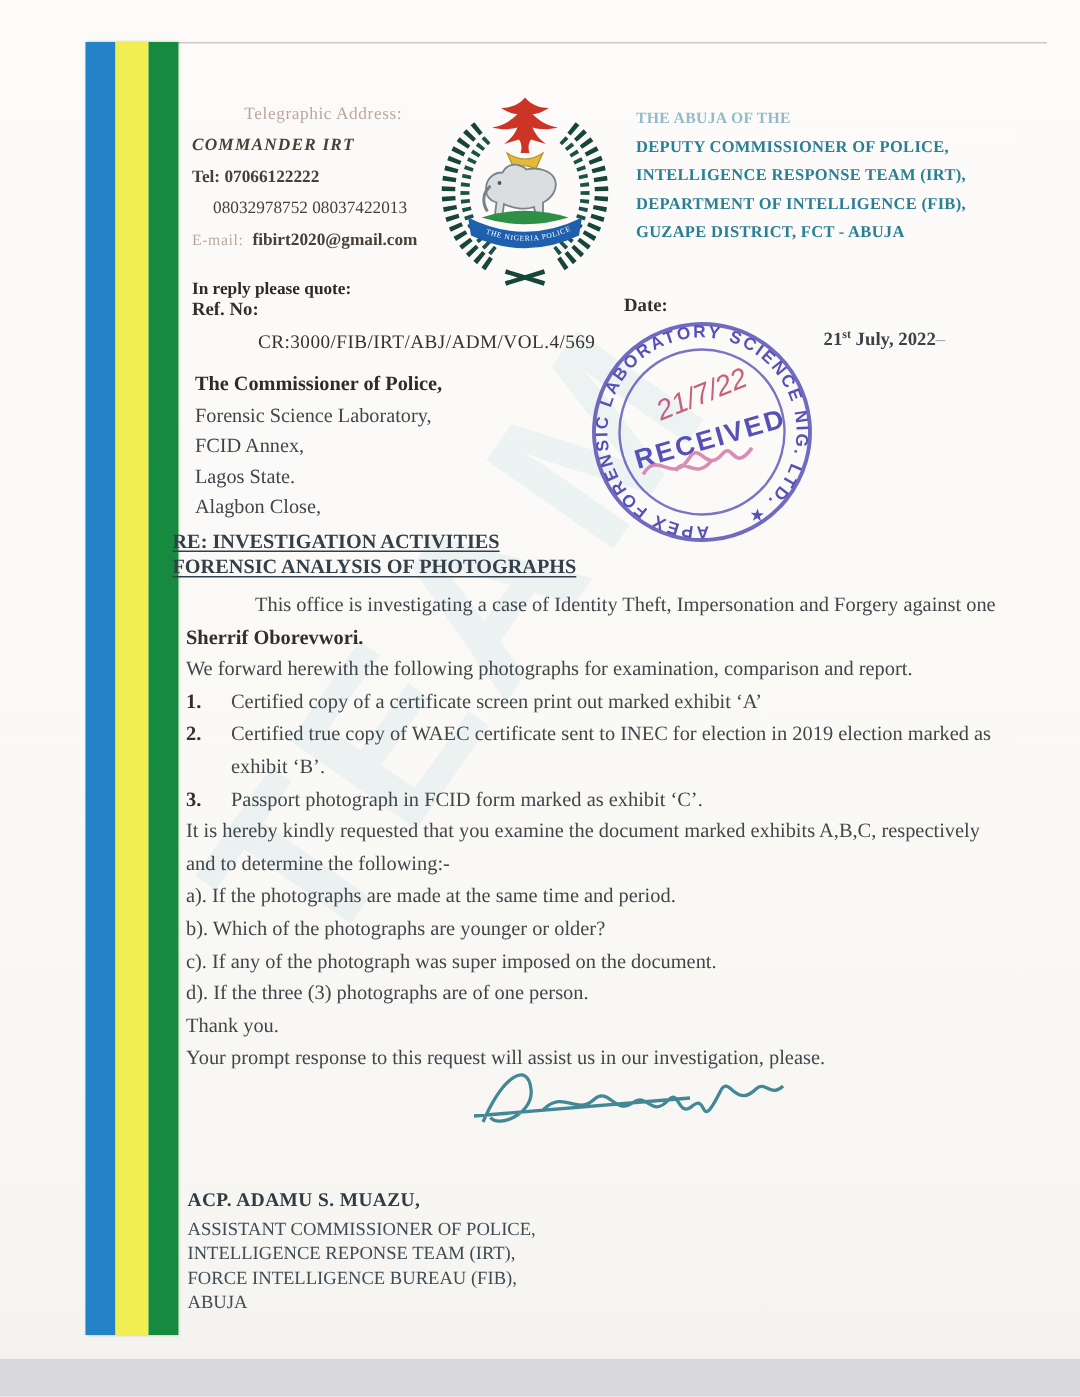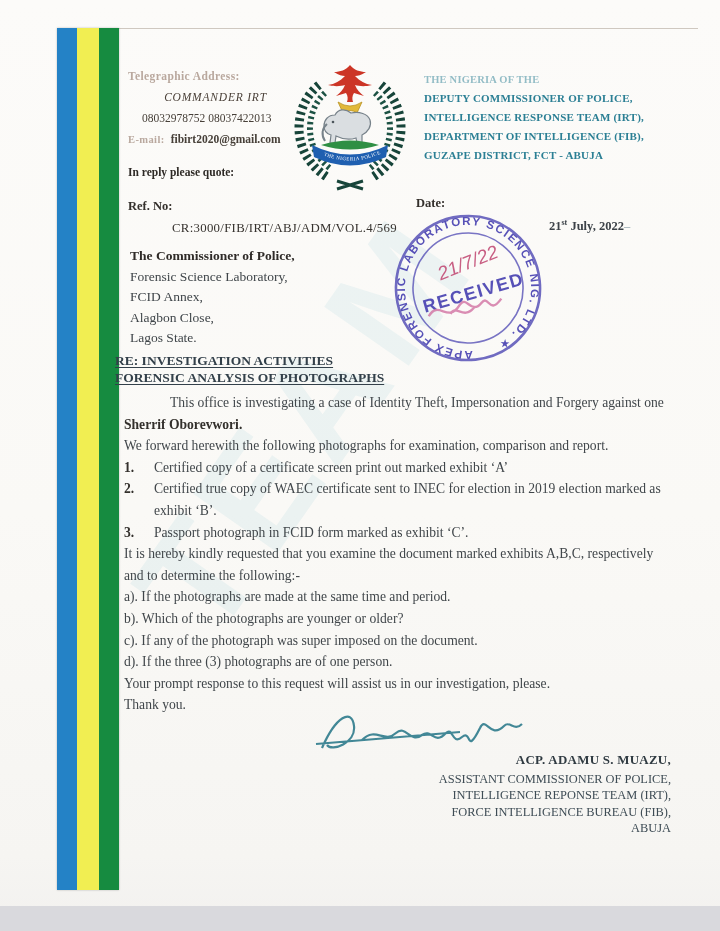--- a/index.html
+++ b/index.html
@@ -14,22 +14,22 @@
   .flag .b1{width:20px;background:#2482c6;}
   .flag .b2{width:22px;background:#f1ee52;}
   .flag .b3{width:20px;background:#168b40;}
   .watermark{
     position:absolute;left:150px;top:300px;width:460px;height:360px;pointer-events:none;
     font-size:150px;font-weight:bold;color:rgba(62,165,188,0.08);
     transform:rotate(-55deg);letter-spacing:10px;font-family:"Liberation Sans",sans-serif;
   }
   
   .hdr-left{position:absolute;left:128px;top:66px;width:175px;font-size:11.5px;line-height:21px;}
-  .hdr-left .faded{color:#b9a89e;font-weight:bold;letter-spacing:.4px;}
-  .hdr-left .cmd{font-weight:normal;font-style:italic;color:#4a4038;letter-spacing:.8px;text-align:center;}
+  .hdr-left .faded{color:#b9a89e;font-weight:normal;letter-spacing:.4px;text-align:center;}
+  .hdr-left .cmd{font-weight:bold;font-style:italic;color:#4a4038;letter-spacing:.8px;}
   .hdr-left .tel{font-weight:bold;color:#474039;}
   .hdr-left .tel2{font-weight:normal;color:#474039;padding-left:14px;}
   .hdr-left .email-row{color:#474039;}
   .hdr-left .email-row .faded{font-size:10.5px;}
   .hdr-left .email{font-weight:bold;padding-left:6px;}
   .hdr-left .quote{font-weight:bold;color:#2e2a26;margin-top:12px;}
   .hdr-right{position:absolute;left:424px;top:70px;width:250px;font-size:11px;line-height:19px;color:#2b7f94;font-weight:bold;letter-spacing:.2px;}
   .hdr-right .office{opacity:.5;font-weight:bold;font-size:10.5px;}
   .logo{position:absolute;left:283px;top:60px;width:134px;height:134px;}
   
@@ -56,21 +56,21 @@
   .body-text p{margin:0;}
   .p-indent{text-indent:46px;}
   .bold-name{font-weight:bold;color:#33302c;}
   .num-list{margin:0;}
   .num-list .li{display:flex;}
   .num-list .num{width:30px;font-weight:bold;flex:none;color:#33302c;}
   .num-list .txt{flex:1;}
   .questions div{margin:0;}
   
   .sig-script{position:absolute;left:300px;top:698px;width:240px;height:72px;}
-  .signoff{position:absolute;left:125px;top:752px;width:546px;text-align:right;font-size:12.4px;line-height:16.6px;color:#3e4c55;font-family:Liberation Serif, serif;}
+  .signoff{position:absolute;left:125px;top:792px;width:546px;text-align:left;font-size:12.4px;line-height:16.6px;color:#3e4c55;font-family:Liberation Serif, serif;}
   .signoff .name{font-weight:bold;font-size:12.9px;color:#303b42;letter-spacing:.3px;margin-bottom:2px;}
   .signoff .for-label{font-weight:bold;color:#343f46;}
 </style>
 </head>
 <body>
 
 <div class="page">
 
   <div class="photo-bottom"></div>
   <div class="top-rule"></div>
@@ -79,20 +79,21 @@
     <div class="b1"></div>
     <div class="b2"></div>
     <div class="b3"></div>
   </div>
 
   <div class="watermark">TEAM</div>
 
   <div class="hdr-left">
     <div class="faded">Telegraphic Address:</div>
     <div class="cmd">COMMANDER IRT</div>
+    <div class="tel">Tel: 07066122222</div>
     <div class="tel2">08032978752 08037422013</div>
     <div class="email-row">
       <span class="faded">E-mail:</span><span class="email">fibirt2020@gmail.com</span>
     </div>
     <div class="quote">In reply please quote:</div>
   </div>
 
   <svg class="logo" viewBox="0 0 134 132">
 
     <path d="M 36 24 C 10 44, 6 92, 44 116" fill="none" stroke="#17453a" stroke-width="9" stroke-dasharray="3 3.5"></path>
@@ -112,21 +113,21 @@
     <path d="M 38 84 Q 67 75 96 84 Q 67 93 38 84 Z" fill="#2f8f44"></path>
 
     <path d="M 29 84 Q 67 103 105 84 L 103 96 Q 67 113 31 96 Z" fill="#1f5fb0"></path>
     <path id="bannerCurve" d="M 35 92 Q 67 107 99 92" fill="none"></path>
     <text font-size="5" fill="#ffffff" letter-spacing="0.5">
       <textPath href="#bannerCurve" startOffset="6">THE NIGERIA POLICE</textPath>
     </text>
   </svg>
 
   <div class="hdr-right">
-    <div class="office">THE NIGERIA OF THE</div>
+    <div class="office">THE ABUJA OF THE</div>
     <div>DEPUTY COMMISSIONER OF POLICE,</div>
     <div>INTELLIGENCE RESPONSE TEAM (IRT),</div>
     <div>DEPARTMENT OF INTELLIGENCE (FIB),</div>
     <div>GUZAPE DISTRICT, FCT - ABUJA</div>
   </div>
 
   <div class="ref-label">Ref. No:</div>
   <div class="ref-value">CR:3000/FIB/IRT/ABJ/ADM/VOL.4/569</div>
   <div class="date-label">Date:</div>
   <div class="date-value"><span>21</span><sup>st</sup><span> July, 2022</span><span class="artifact">–</span></div>
@@ -140,22 +141,22 @@
     </text>
     <text class="hand-date" x="52" y="62" transform="rotate(-16 80 60)">21/7/22</text>
     <text class="received-text" x="33" y="92" transform="rotate(-10 80 86)">RECEIVED</text>
     <path d="M 38 104 C 50 88 56 114 70 96 C 78 86 80 108 92 96 C 100 88 98 110 112 94 M 60 104 C 66 94 72 112 84 100" fill="none" stroke="#d06fa0" stroke-width="2.4" opacity=".85"></path>
   </svg>
 
   <div class="addressee">
     <div class="bold">The Commissioner of Police,</div>
     <div>Forensic Science Laboratory,</div>
     <div>FCID Annex,</div>
+    <div>Lagos State.</div>
     <div>Alagbon Close,</div>
-    <div>Lagos State.</div>
   </div>
 
   <div class="subject">
     <div>RE: INVESTIGATION ACTIVITIES</div>
     <div>FORENSIC ANALYSIS OF PHOTOGRAPHS</div>
   </div>
 
   <div class="body-text">
     <p class="p-indent"><span>This office is investigating a case of Identity Theft, Impersonation and Forgery against one </span><span class="bold-name">Sherrif Oborevwori.</span></p>
     <p>We forward herewith the following photographs for examination, comparison and report.</p>
@@ -173,22 +174,22 @@
         <span class="txt">Passport photograph in FCID form marked as exhibit ‘C’.</span>
       </div>
     </div>
     <p>It is hereby kindly requested that you examine the document marked exhibits A,B,C, respectively and to determine the following:-</p>
     <div class="questions">
       <div>a). If the photographs are made at the same time and period.</div>
       <div>b). Which of the photographs are younger or older?</div>
       <div>c). If any of the photograph was super imposed on the document.</div>
       <div>d). If the three (3) photographs are of one person.</div>
     </div>
+    <p>Thank you.</p>
     <p>Your prompt response to this request will assist us in our investigation, please.</p>
-    <p>Thank you.</p>
   </div>
 
   <svg class="sig-script" viewBox="0 0 240 72">
     <path d="M 22 50 C 36 18, 52 10, 54 28 C 56 45, 32 54, 27 47 M 16 46 L 160 34 M 62 42 C 76 28, 84 46, 96 35 C 106 26, 110 46, 122 37 C 132 30, 134 48, 146 35 C 153 28, 152 48, 162 39 C 172 31, 166 58, 180 30 C 186 17, 190 42, 204 28 C 210 22, 214 34, 222 26" fill="none" stroke="#2e7b8c" stroke-width="2.2" opacity=".9"></path>
   </svg>
 
   <div class="signoff">
     <div class="name">ACP. ADAMU S. MUAZU,</div>
     <div>ASSISTANT COMMISSIONER OF POLICE,</div>
     <div>INTELLIGENCE REPONSE TEAM (IRT),</div>

